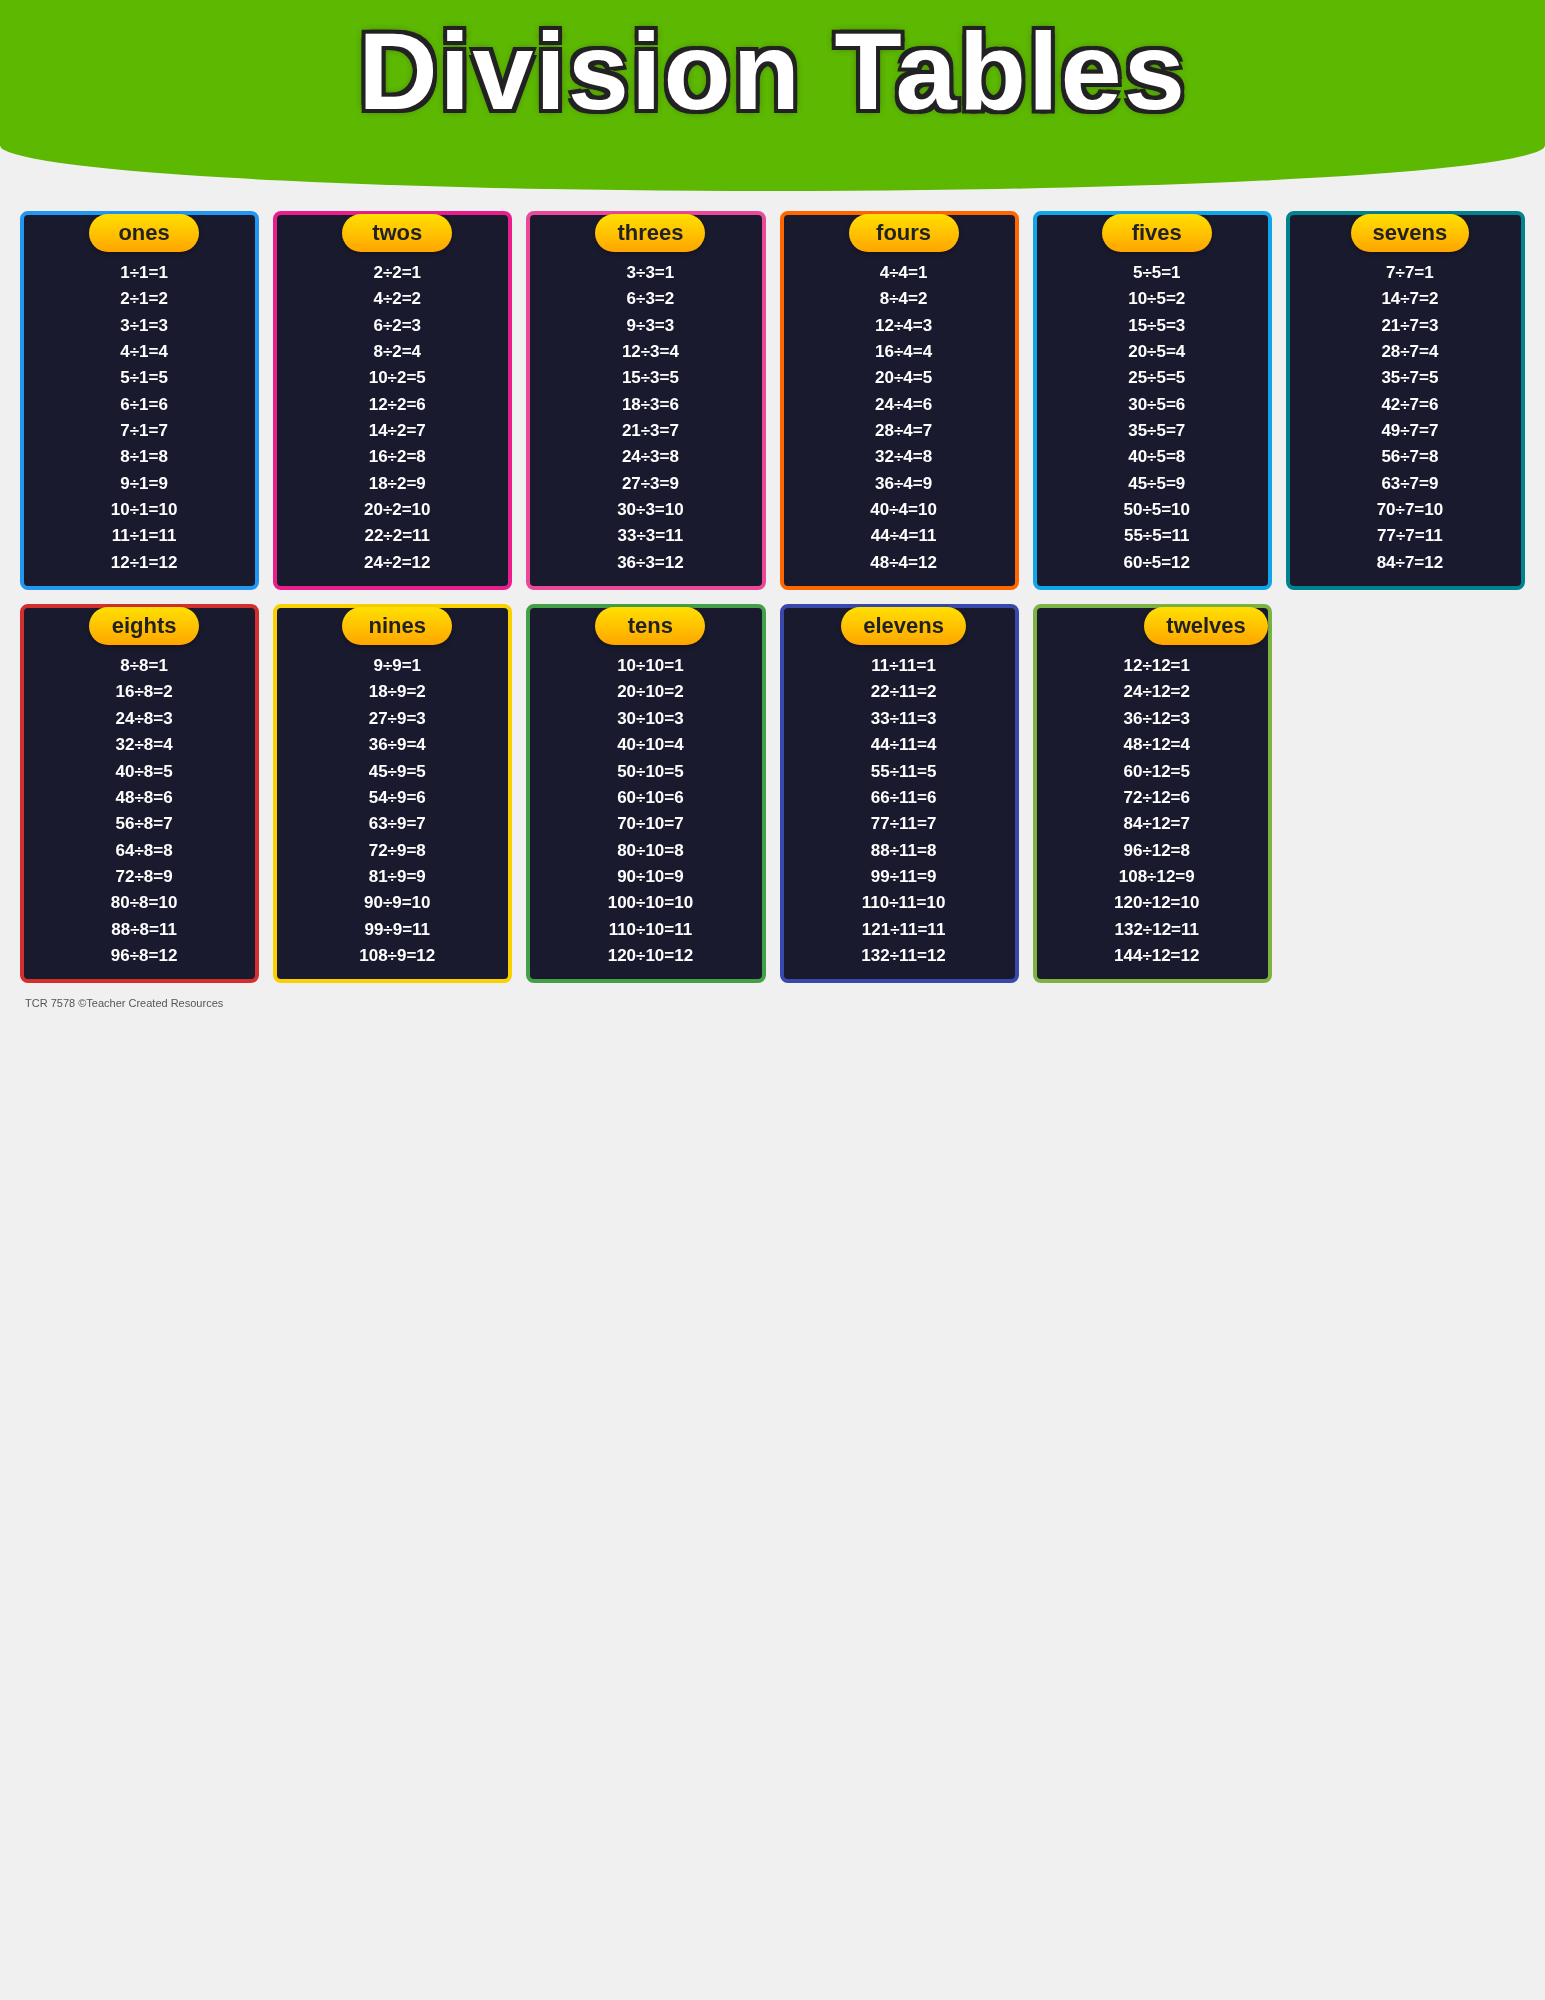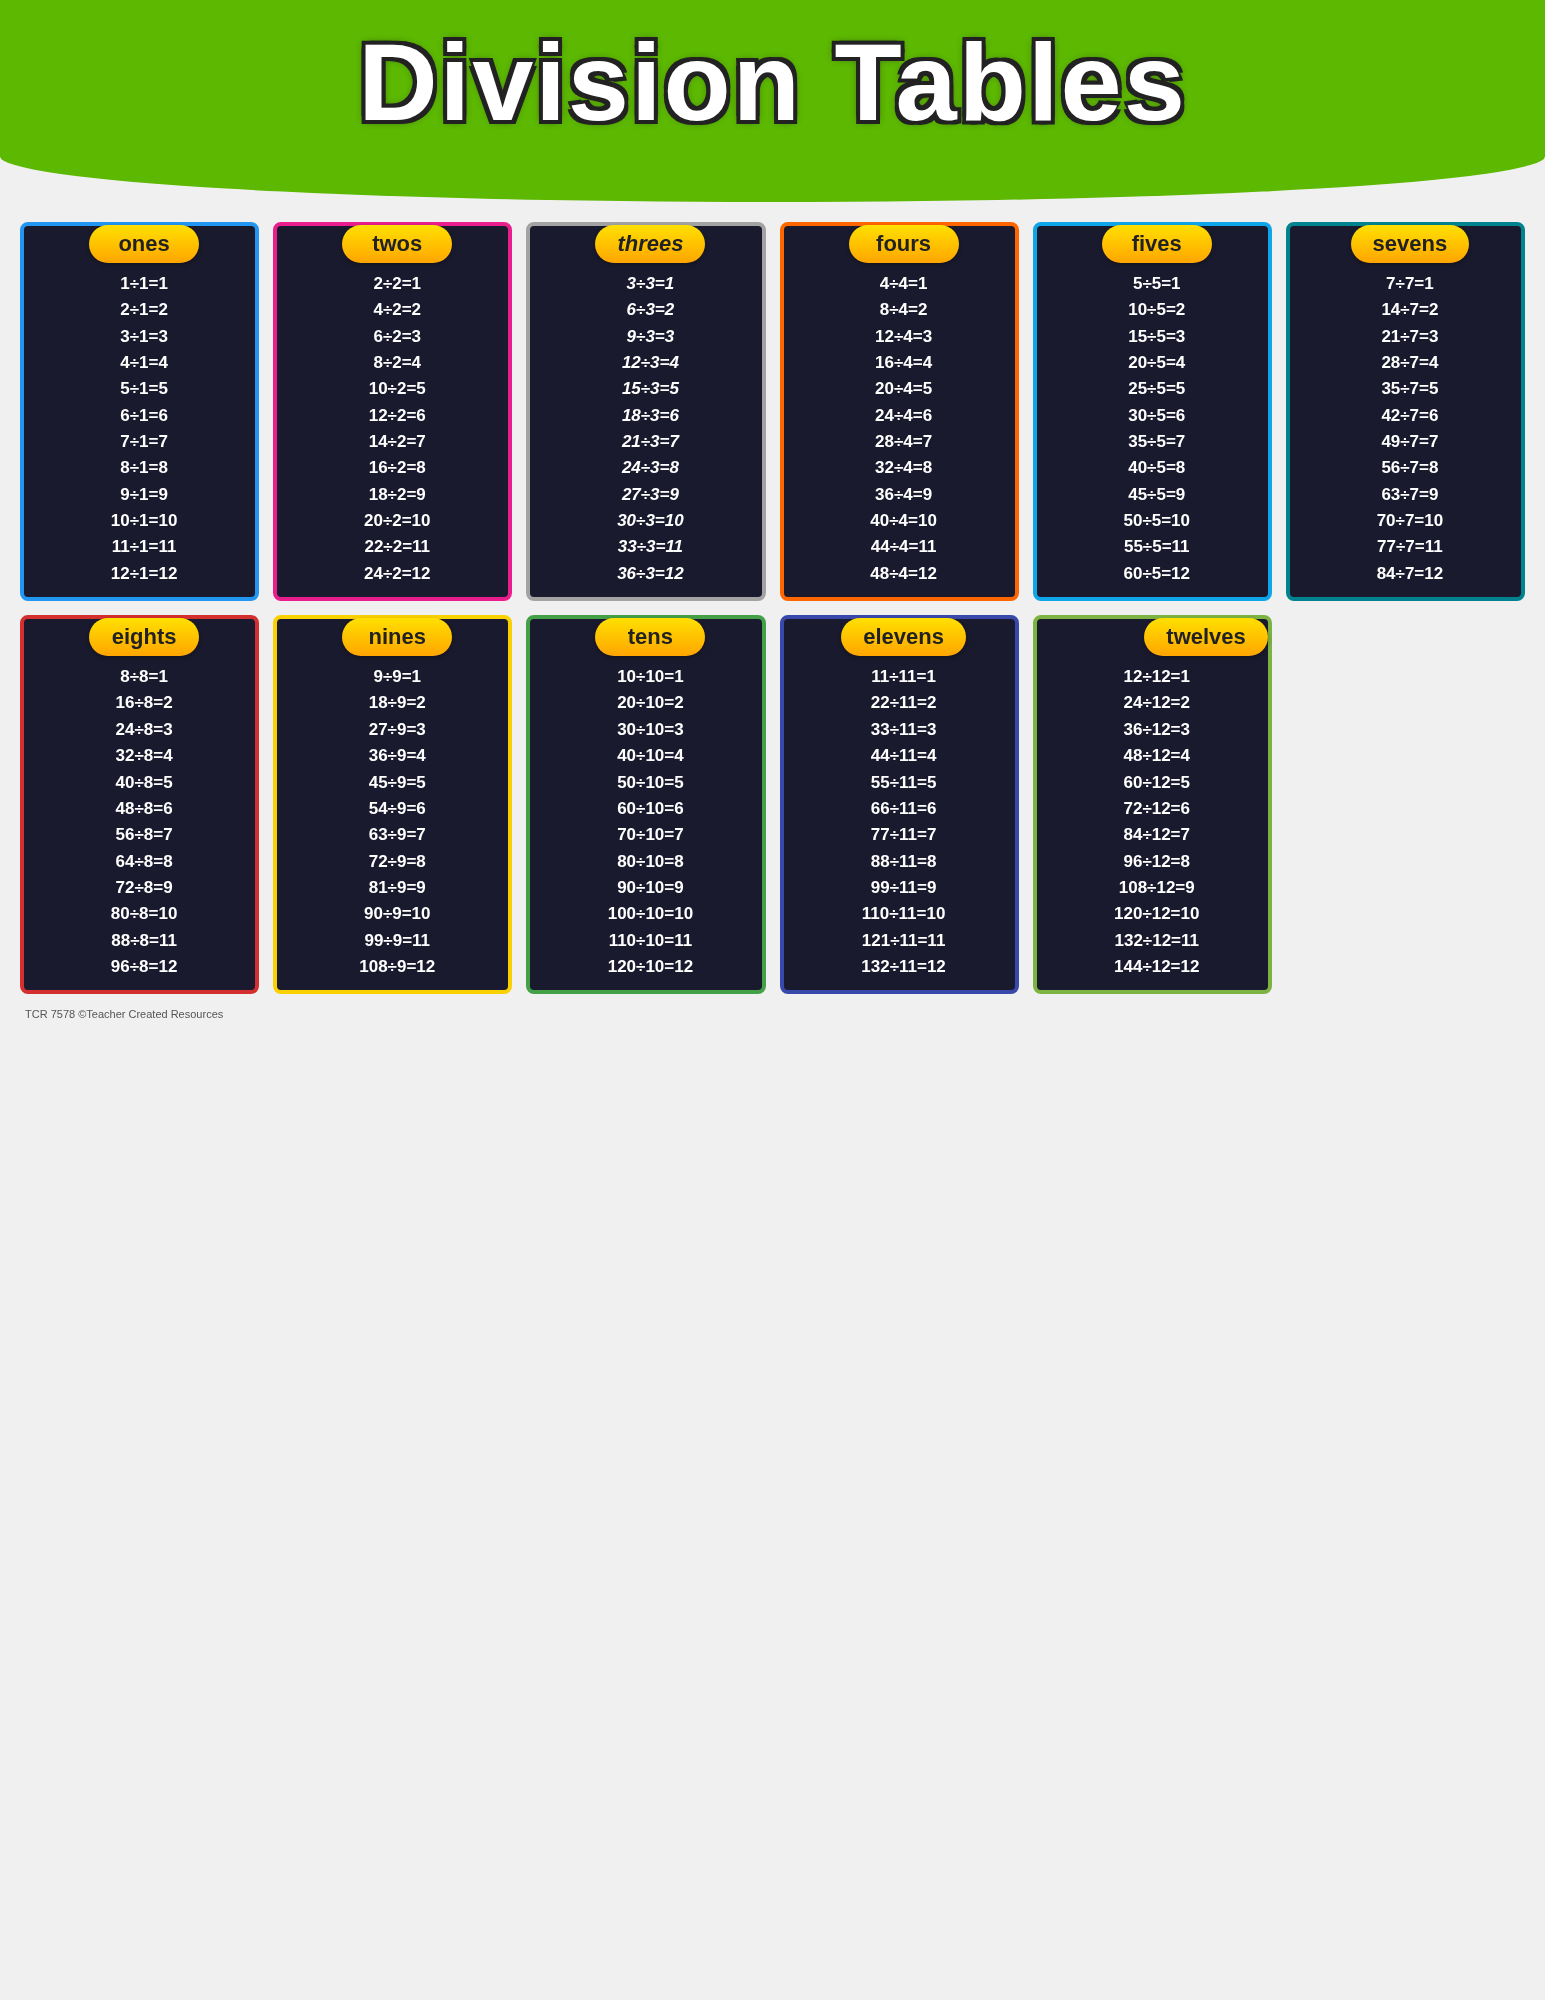--- a/index.html
+++ b/index.html
@@ -7,21 +7,21 @@
       width: 1545px;
       min-height: 2000px;
       background: #f0f0f0;
       font-family: Arial, sans-serif;
       overflow-x: hidden;
     }
 
     .header {
       background: #5cb800;
       text-align: center;
-      padding: 27px 10px 0px 10px;
+      padding: 16px 10px 0px 10px;
       position: relative;
     }
 
     .header-title {
       font-family: 'Arial Black', Arial, sans-serif;
       font-size: 110px;
       font-weight: 900;
       color: white;
       text-shadow: -4px -4px 0 #222, 4px -4px 0 #222, -4px 4px 0 #222, 4px 4px 0 #222,
                    0 0 8px #222;
@@ -64,21 +64,21 @@
       background: #1a1a2e;
       border-radius: 8px;
       padding: 0 0 10px 9px;
       display: flex;
       flex-direction: column;
       align-items: center;
     }
 
     .table-card.blue { border: 4px solid #2196F3; }
     .table-card.pink { border: 4px solid #E91E8C; }
-    .table-card.dark-green { border: 4px solid #a3a3a3; font-style: italic; }
+    .table-card.dark-green { border: 4px solid #ec4899; }
     .table-card.orange { border: 4px solid #FF6600; }
     .table-card.dark-blue { border: 4px solid #0ea5e9; }
     .table-card.purple { border: 4px solid #7B1FA2; }
     .table-card.teal { border: 4px solid #00838F; }
     .table-card.red { border: 4px solid #D32F2F; }
     .table-card.yellow-border { border: 4px solid #F9D000; }
     .table-card.bright-green { border: 4px solid #43A047; }
     .table-card.indigo { border: 4px solid #3949AB; }
     .table-card.lime { border: 4px solid #7CB342; align-items: flex-end; }
 

